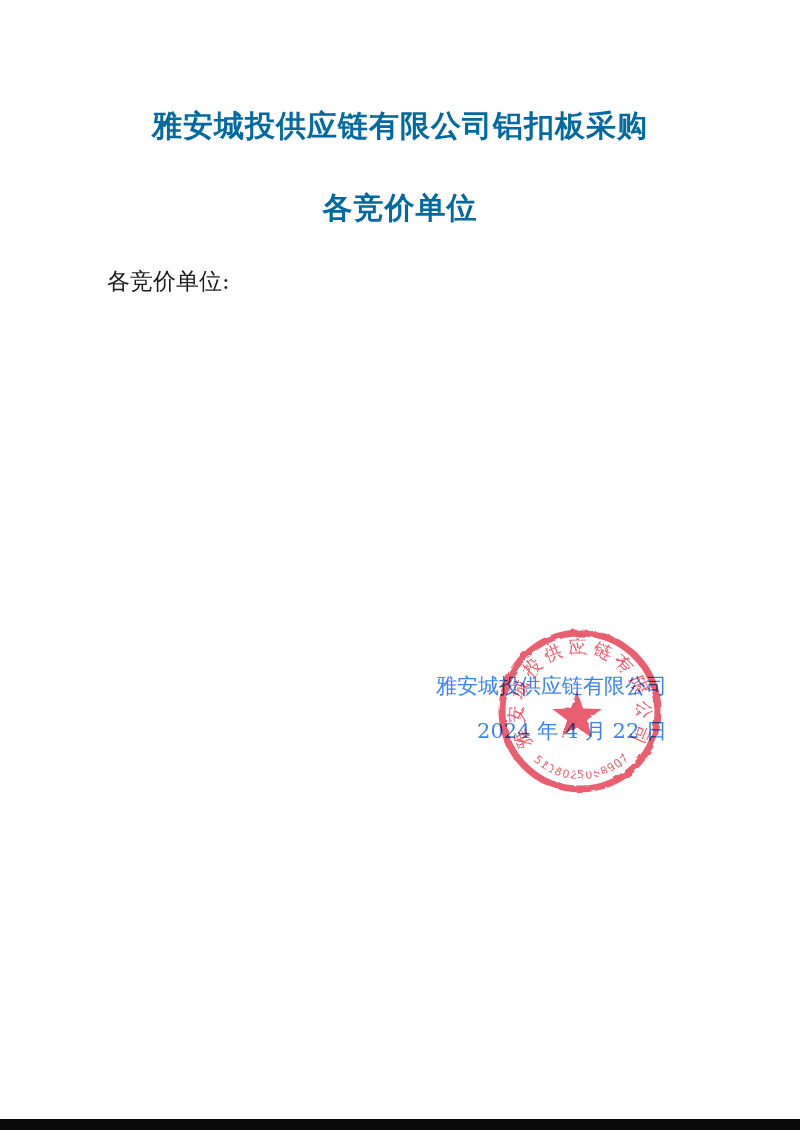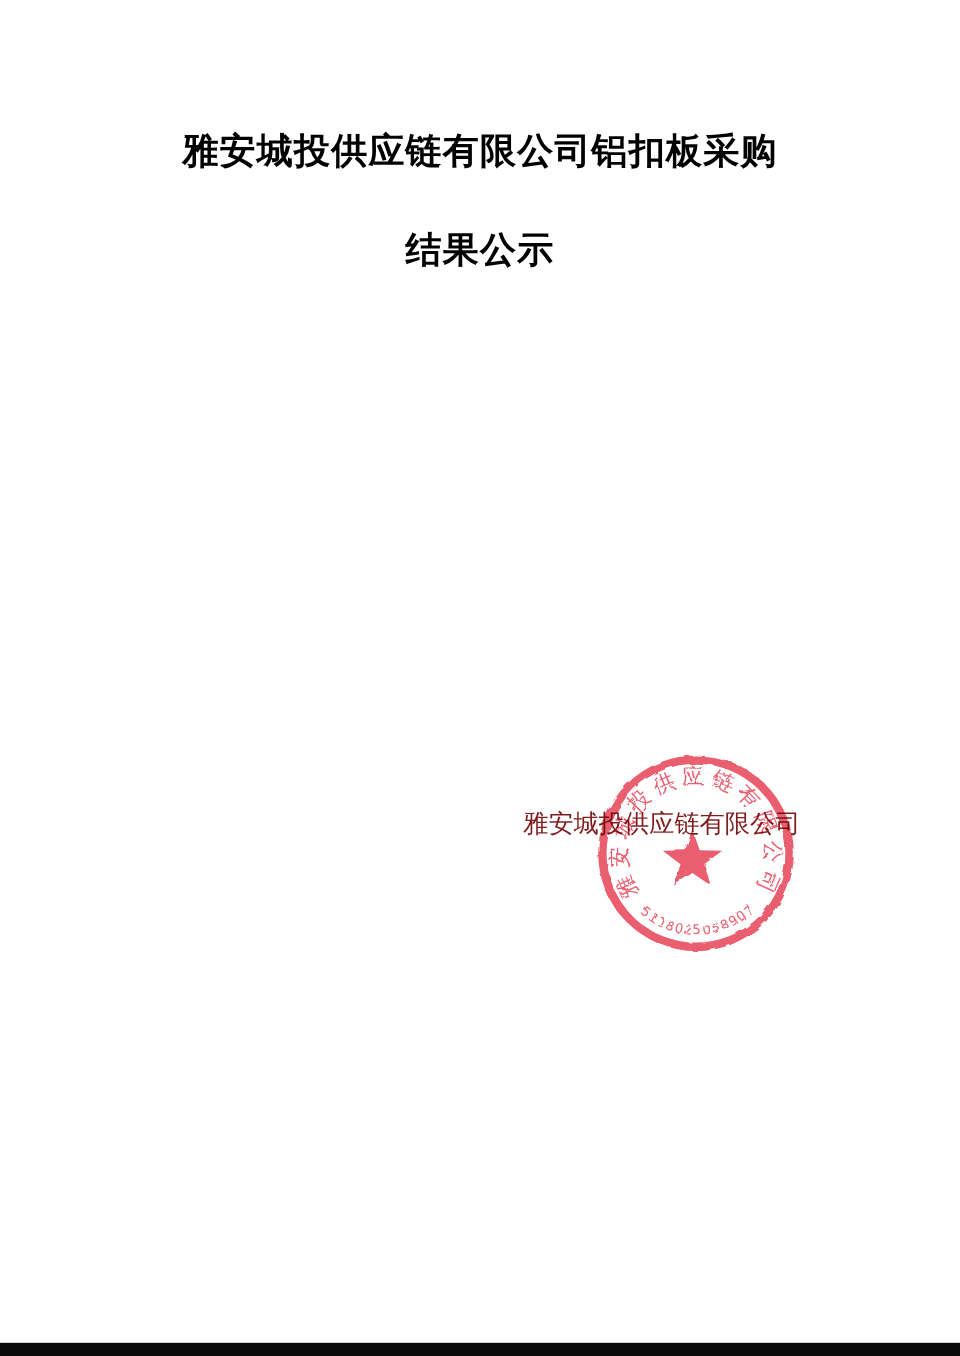--- a/index.html
+++ b/index.html
@@ -13,21 +13,21 @@
   }
   .page { position: absolute; inset: 0; background: #ffffff; }
 
   .doc-title {
     position: absolute;
     left: 0; right: 0;
     text-align: center;
     font-size: 30px;
     font-weight: 700;
     letter-spacing: 1px;
-    color: #000000;
+    color: #0369a1;
   }
   .doc-title.line1 { top: 106px; }
   .doc-title.line2 { top: 188px; }
 
   .body-text {
     position: absolute;
     left: 107px;
     top: 260px;
     width: 568px;
     font-size: 23px;
@@ -39,21 +39,21 @@
   .body-text p.indent { text-indent: 2em; }
   .body-text .bold { font-weight: 700; color: #111; }
 
   .signature-block {
     position: absolute;
     right: 133px;
     top: 664px;
     text-align: right;
     font-size: 21px;
     line-height: 45px;
-    color: #7f1d1d;
+    color: #3b82f6;
     z-index: 1;
   }
 
   .stamp {
     position: absolute;
     left: 497px;
     top: 628px;
     width: 166px;
     height: 166px;
     z-index: 2;
@@ -68,27 +68,29 @@
     background: #0a0a0a;
   }
 </style>
 </head>
 <body>
 
 <div class="page">
 
   <div class="doc-title line1">雅安城投供应链有限公司铝扣板采购</div>
 
-  <div class="doc-title line2">结果公示</div>
+  <div class="doc-title line2">各竞价单位</div>
 
   <div class="body-text">
+    <p>各竞价单位:</p>
   </div>
 
   <div class="signature-block">
     <div>雅安城投供应链有限公司</div>
+    <div>2024 年 4 月 22 日</div>
   </div>
 
   <svg class="stamp" viewBox="0 0 166 166" xmlns="http://www.w3.org/2000/svg">
     <defs>
       <filter id="stamp-rough" x="-10%" y="-10%" width="120%" height="120%">
         <feTurbulence type="fractalNoise" baseFrequency="0.09" numOctaves="3" seed="7" result="noise"></feTurbulence>
         <feDisplacementMap in="SourceGraphic" in2="noise" scale="3.5"></feDisplacementMap>
       </filter>
       <path id="arcTop" d="M 35.5 116.3 A 58 58 0 1 1 130.5 116.3" fill="none"></path>
       <path id="arcBottom" d="M 34.9 131.1 A 68 68 0 0 0 131.1 131.1" fill="none"></path>

